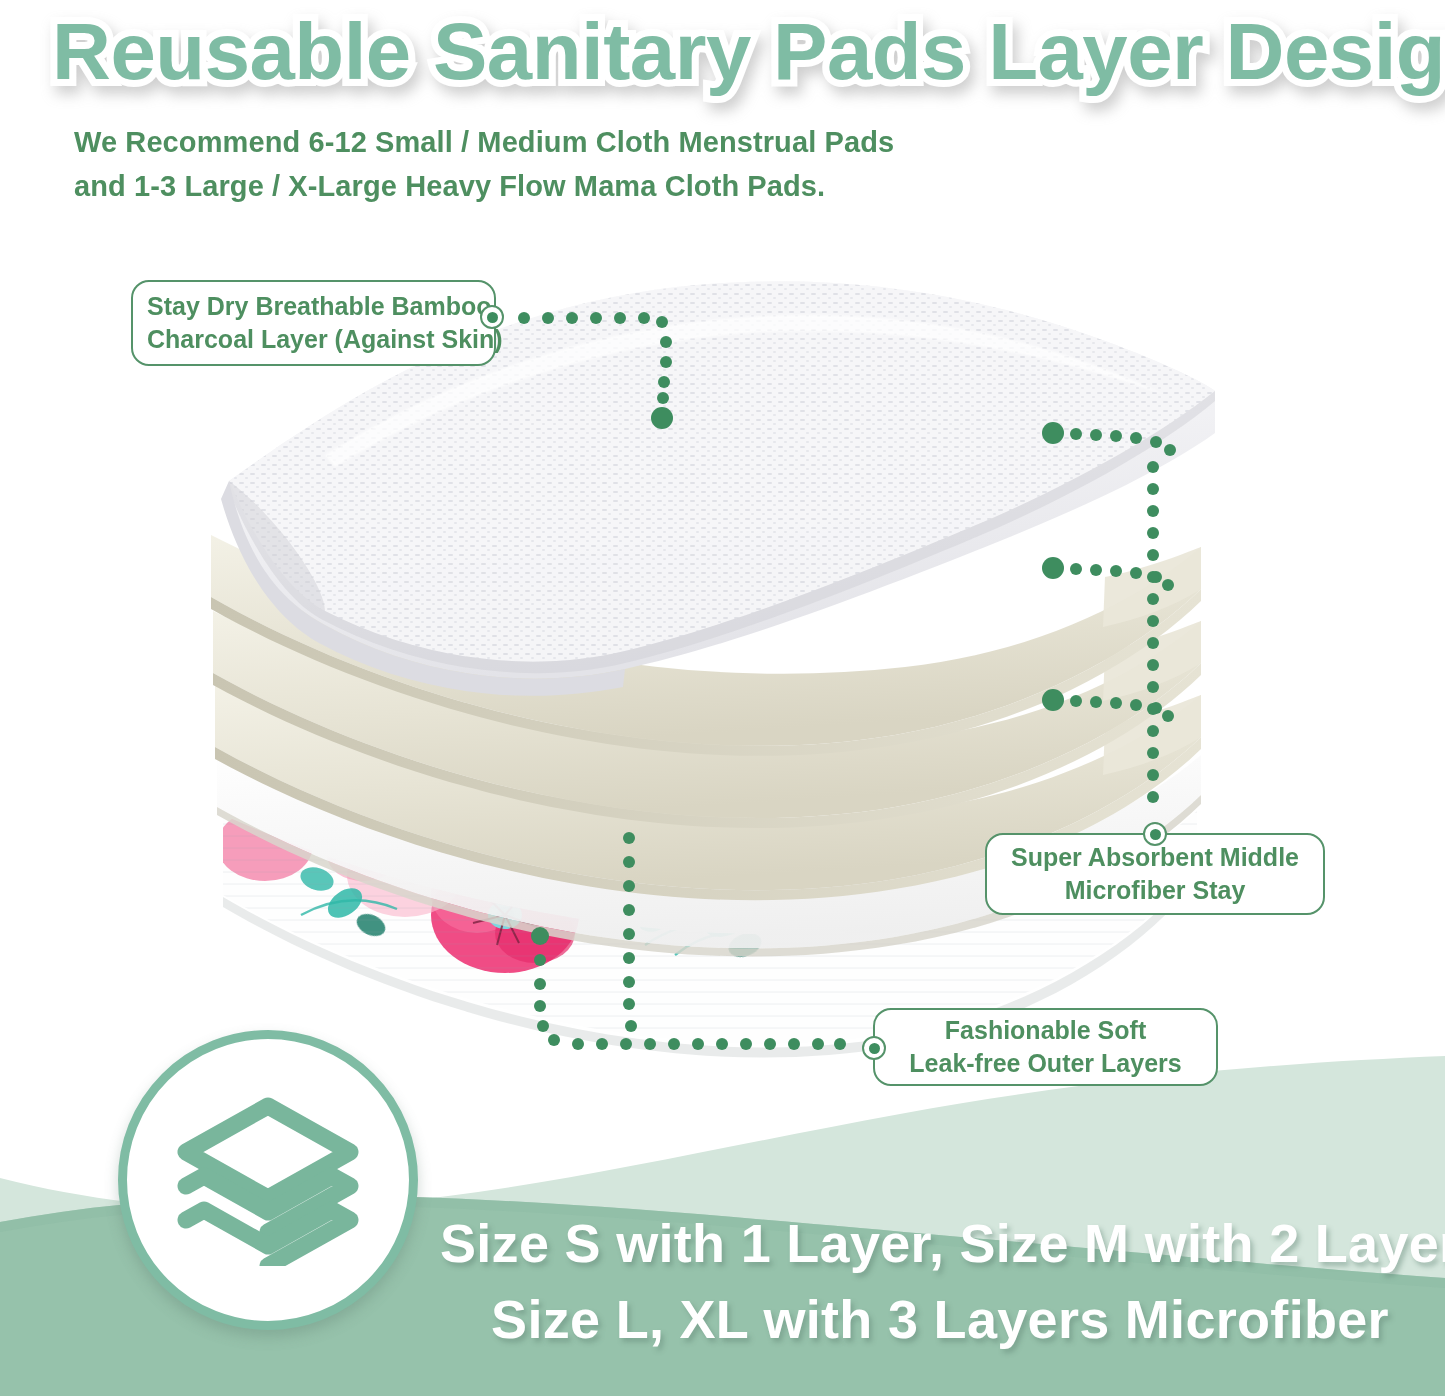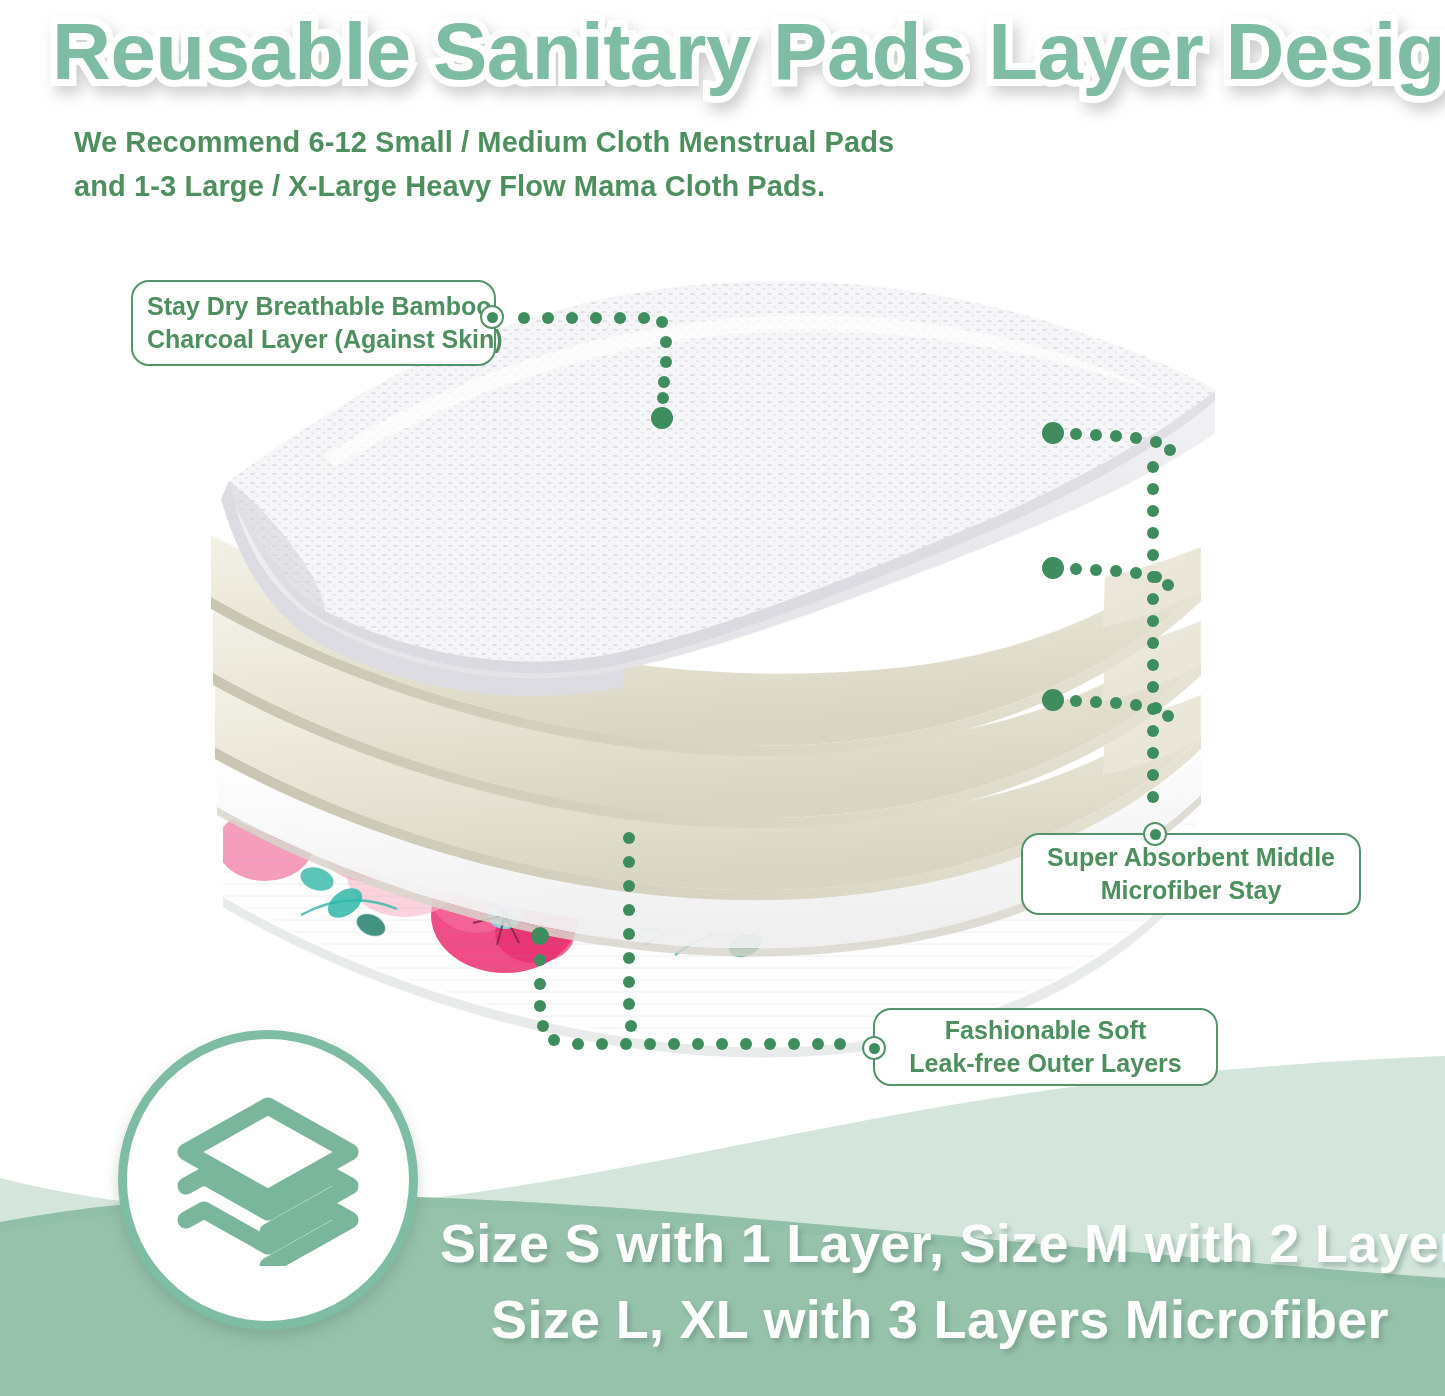--- a/index.html
+++ b/index.html
@@ -54,21 +54,21 @@
     font-weight:700;
     font-size:25px;
     line-height:33px;
     display:flex; flex-direction:column; justify-content:center;
     padding:8px 14px;
     z-index:6;
   }
   .callout span { display:block; white-space:nowrap; }
 
   #callout-top      { left:131px; top:272px;  width:365px; height:86px; align-items:flex-start; text-align:left;margin-top:8px; }
-  #callout-middle   { left:985px; top:833px;  width:340px; height:82px; align-items:center; text-align:center;margin-left:36px; }
+  #callout-middle   { left:985px; top:833px;  width:340px; height:82px; align-items:center; text-align:center; }
   #callout-bottom   { left:873px; top:1008px; width:345px; height:78px; align-items:center; text-align:right; }
 
   
   .ring {
     position:absolute; width:24px; height:24px; border-radius:50%;
     background:#ffffff; border:2.5px solid #55936A;
     display:flex; align-items:center; justify-content:center; z-index:8;
   }
   .ring::after { content:""; width:11px; height:11px; border-radius:50%; background:#3E8D5F; }
   #ring-top    { left:480px; top:305px; }

